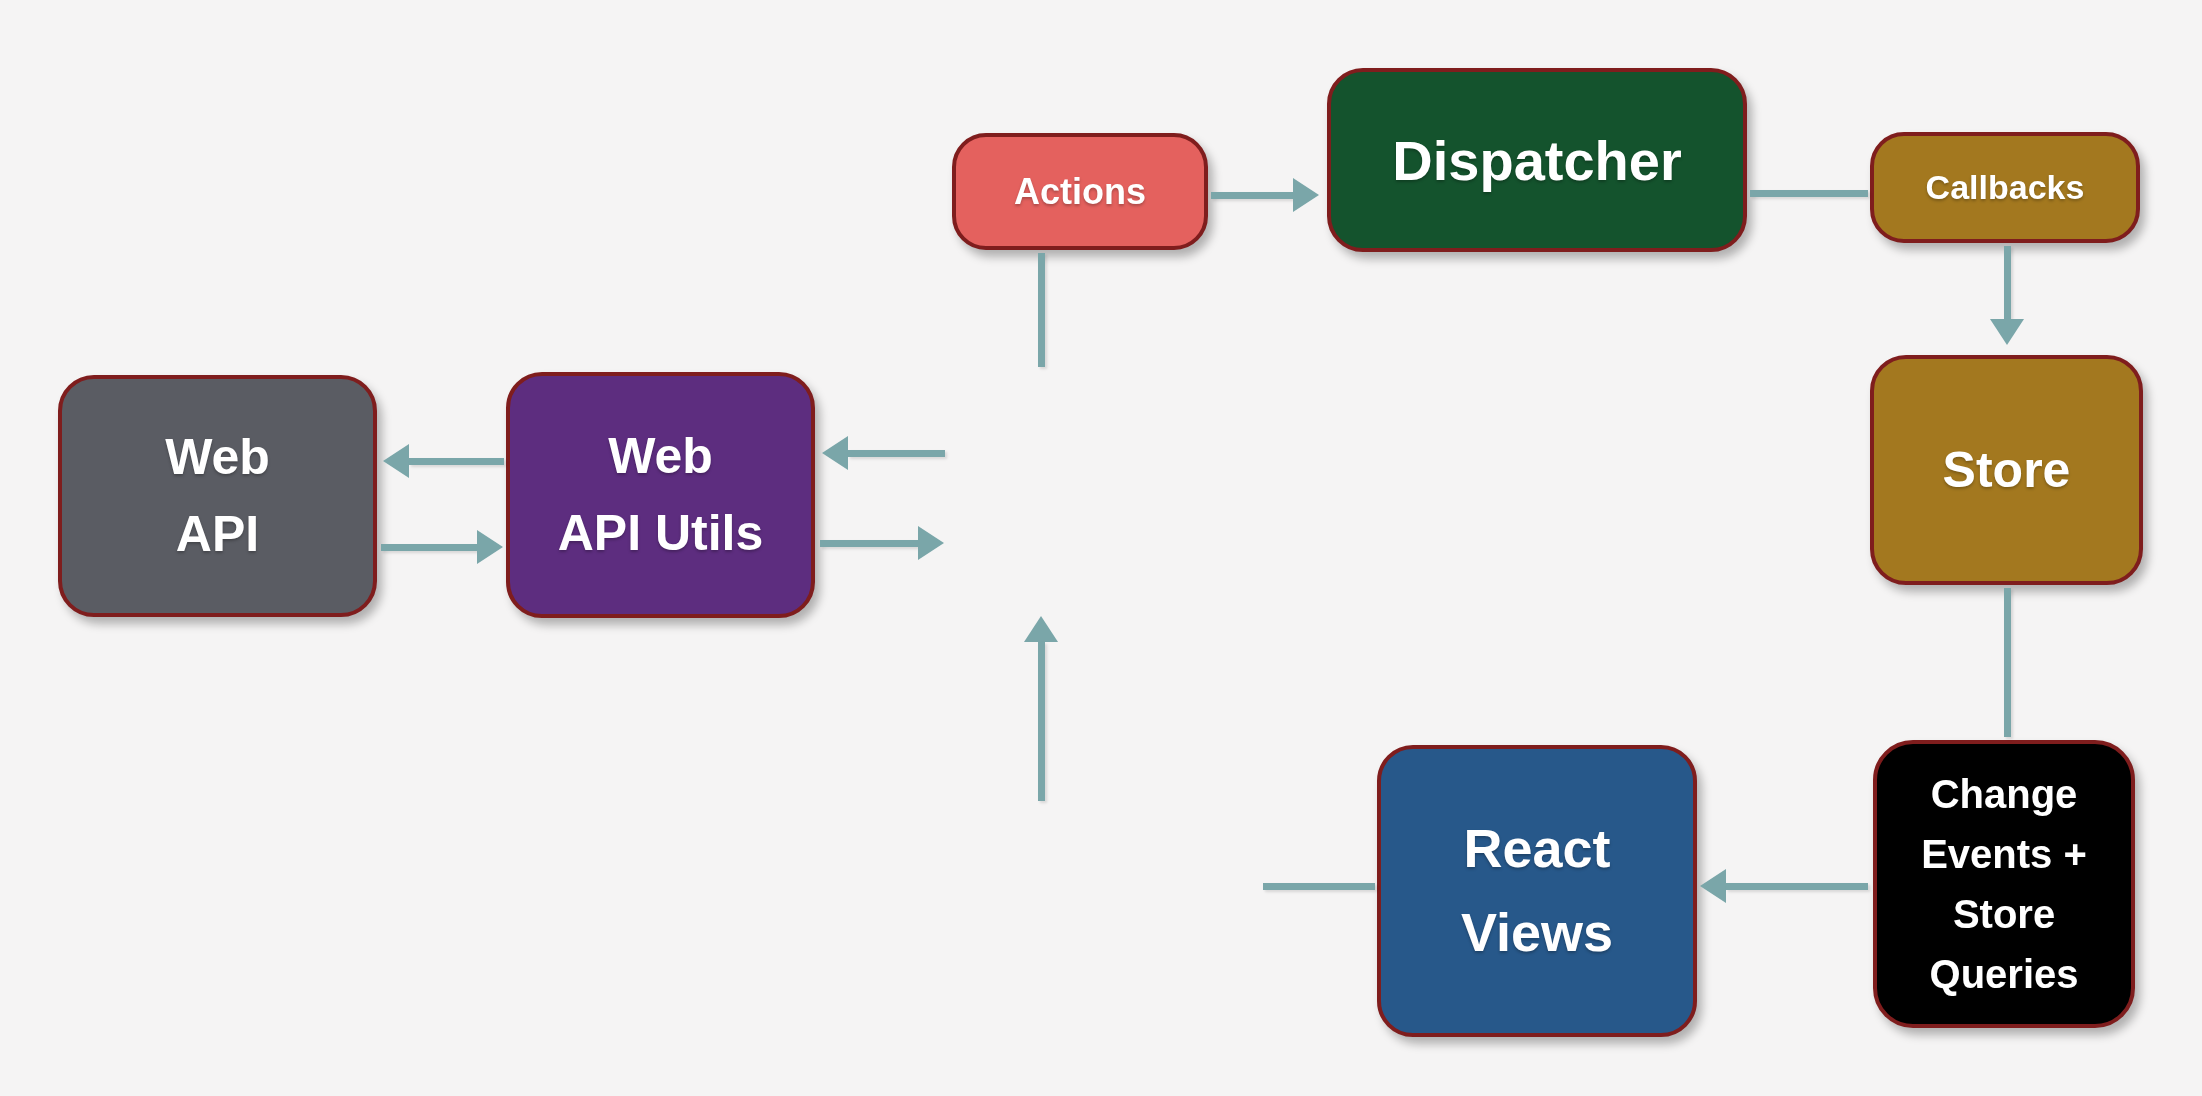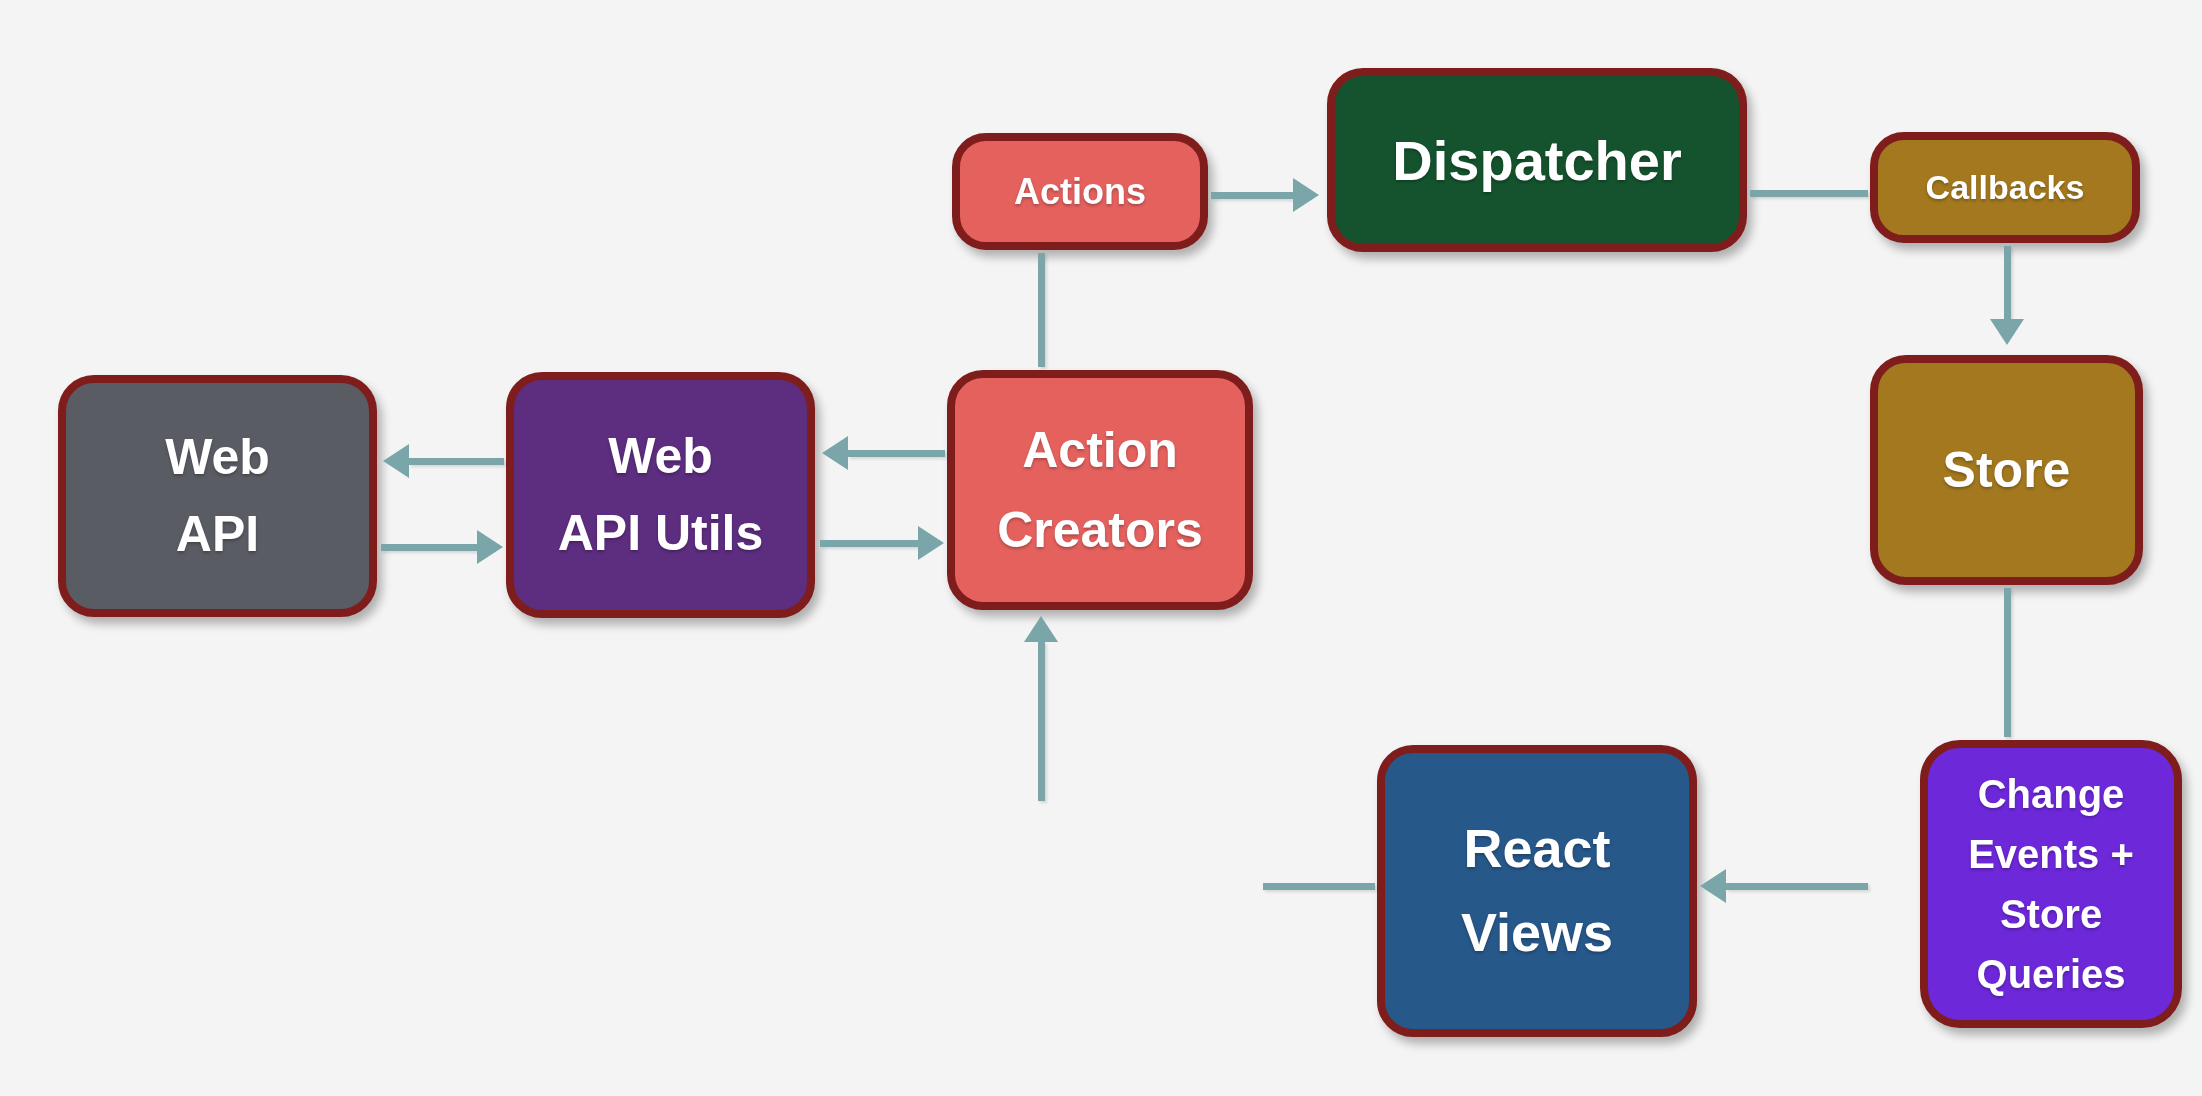--- a/index.html
+++ b/index.html
@@ -22,21 +22,21 @@
   .node{
     position:absolute;
     box-sizing:border-box;
     display:flex;
     align-items:center;
     justify-content:center;
     text-align:center;
     color:#ffffff;
     font-weight:bold;
     white-space:pre-line;
-    border:8px solid #7f1d1d;
+    border:4px solid #7f1d1d;
     border-radius:36px;
     box-shadow:5px 7px 10px rgba(0,0,0,0.28);
     text-shadow:0 2px 3px rgba(0,0,0,0.25);
   }
   #n-web-api          {left:58px;  top:375px; width:319px; height:242px; font-size:50px; line-height:1.55;}
   #n-web-api-utils    {left:506px; top:372px; width:309px; height:246px; font-size:50px; line-height:1.55;}
   #n-action-creators  {left:947px; top:370px; width:306px; height:240px; font-size:50px; line-height:1.6;}
   #n-actions          {left:952px; top:133px; width:256px; height:117px; font-size:36px; border-radius:34px;}
   #n-dispatcher       {left:1327px;top:68px;  width:420px; height:184px; font-size:56px;}
   #n-callbacks        {left:1870px;top:132px; width:270px; height:111px; font-size:34px; border-radius:34px;}
@@ -58,27 +58,25 @@
 </style>
 </head>
 <body>
 
 <div id="stage">
 
   <div class="node" id="n-web-api" style="background-color: rgb(90, 92, 99);">Web
 API</div>
   <div class="node" id="n-web-api-utils" style="background-color: rgb(93, 45, 127);">Web
 API Utils</div>
-  <div class="node" id="n-action-creators" style="background-color: rgb(228, 97, 94);">Action
-Creators</div>
   <div class="node" id="n-actions" style="background-color: rgb(228, 97, 94);">Actions</div>
   <div class="node" id="n-dispatcher" style="background-color: #14532d;">Dispatcher</div>
   <div class="node" id="n-callbacks" style="background-color: rgb(163, 120, 31);">Callbacks</div>
   <div class="node" id="n-store" style="background-color: rgb(163, 120, 31);">Store</div>
-  <div class="node" id="n-change-events" style="background-color: #6d28d9; margin-left: 47px;">Change
+  <div class="node" id="n-change-events" style="background-color: #000000;">Change
 Events +
 Store
 Queries</div>
   <div class="node" id="n-react-views" style="background-color: rgb(39, 88, 138);">React
 Views</div>
 
   <div class="line" style="left:1211px;top:192px;width:82px;height:7px;"></div>
   <div class="head head-right" style="left:1293px;top:178px;"></div>
 
   <div class="line" style="left:1750px;top:190px;width:118px;height:7px;"></div>

